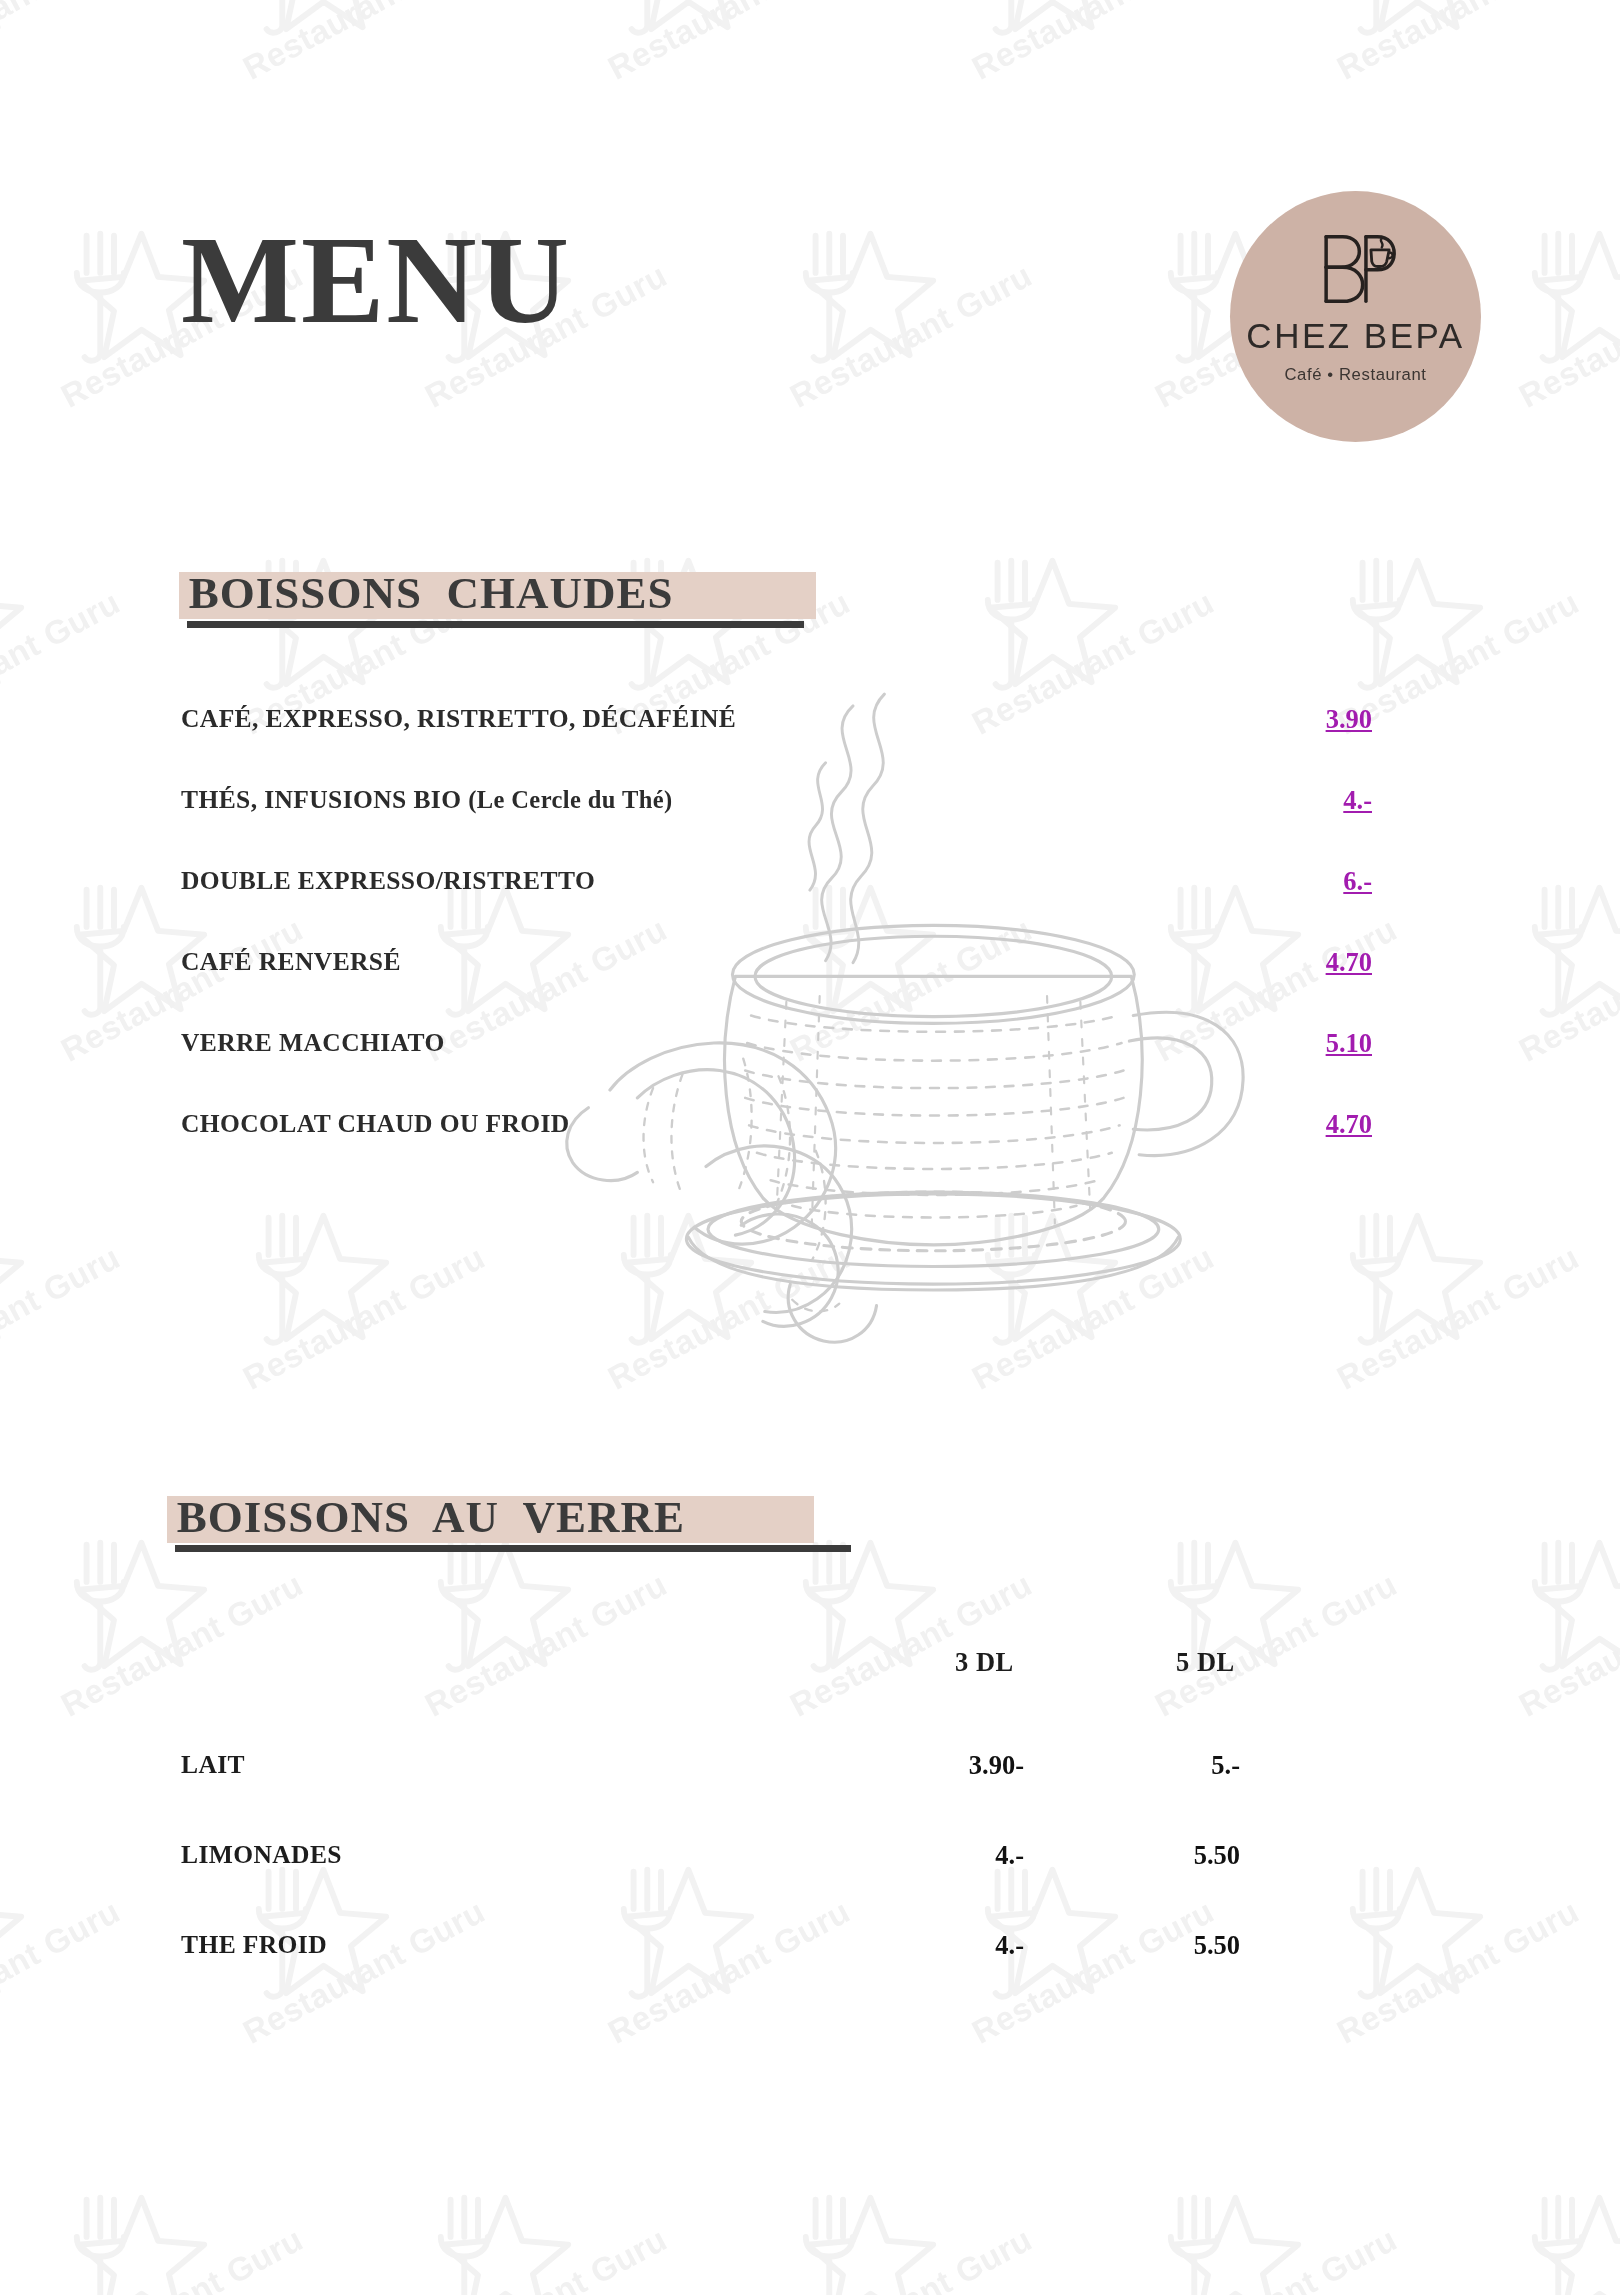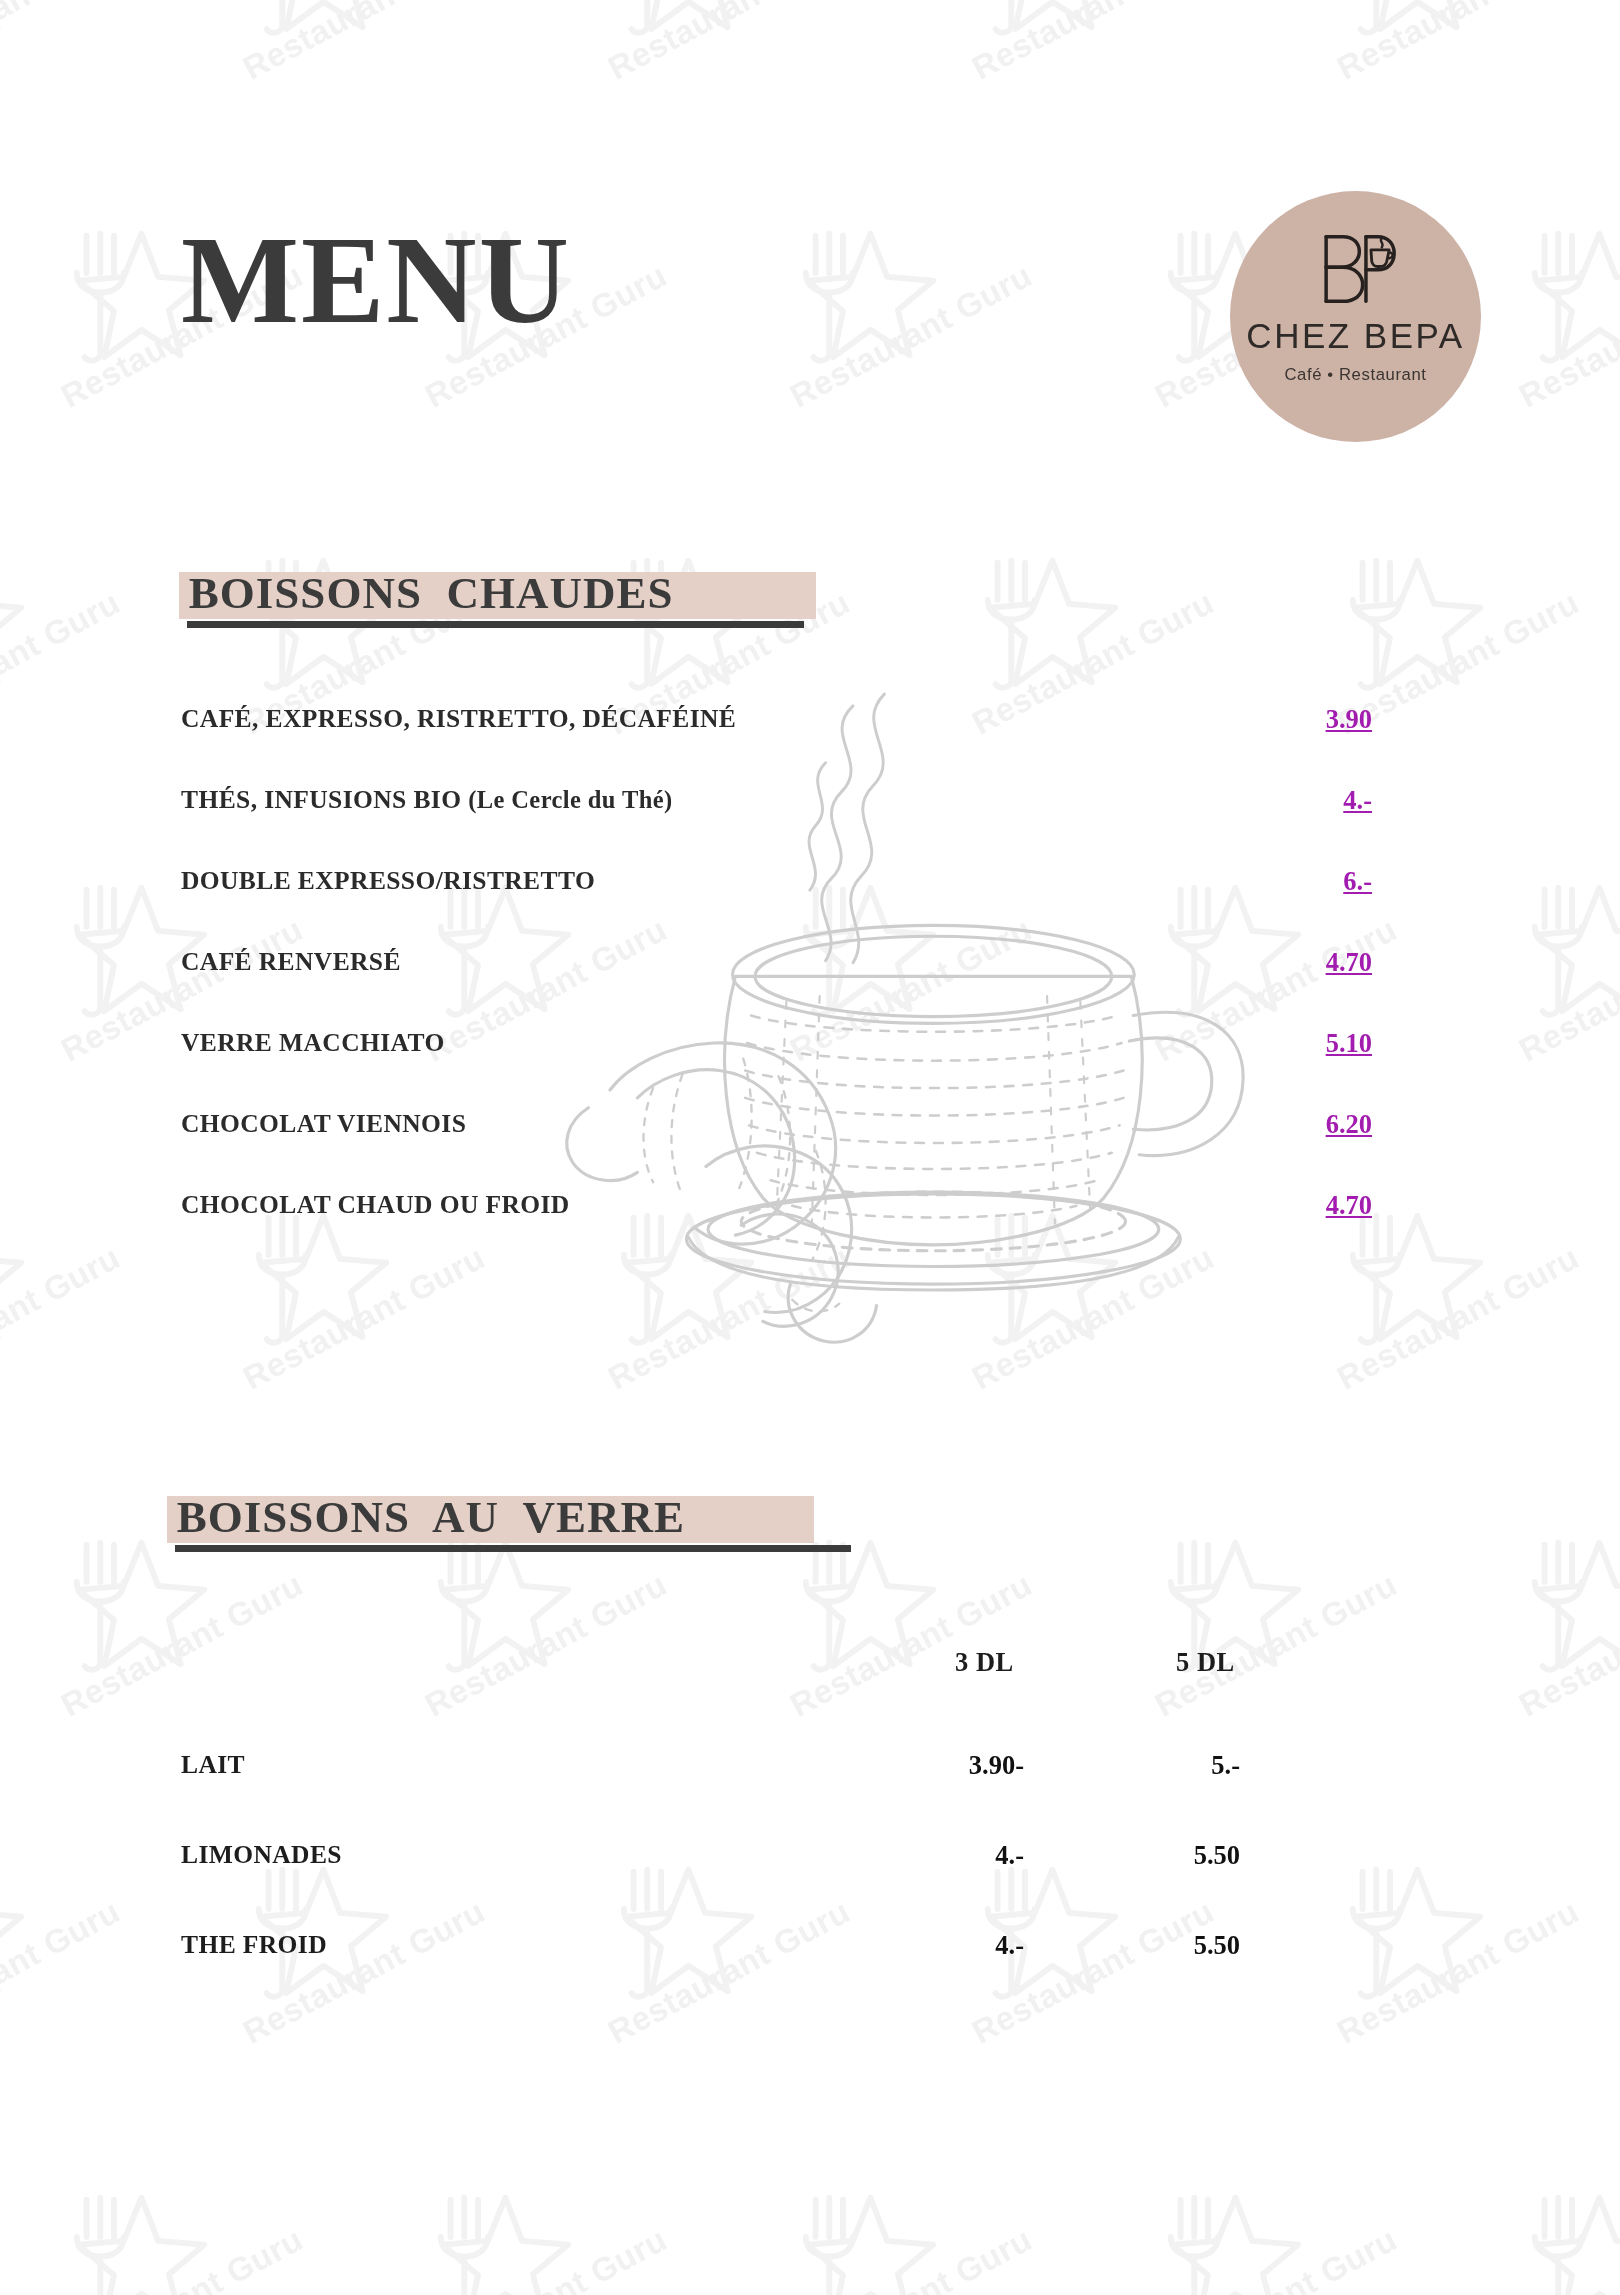--- a/index.html
+++ b/index.html
@@ -735,24 +735,20 @@
       </div>
       <div class="menu-row">
         <div class="item-name">CAFÉ RENVERSÉ</div>
         <div class="item-price">4.70</div>
       </div>
       <div class="menu-row">
         <div class="item-name">VERRE MACCHIATO</div>
         <div class="item-price">5.10</div>
       </div>
       <div class="menu-row">
-        <div class="item-name">CHOCOLAT VIENNOIS</div>
-        <div class="item-price">6.20</div>
-      </div>
-      <div class="menu-row">
         <div class="item-name">CHOCOLAT CHAUD OU FROID</div>
         <div class="item-price">4.70</div>
       </div>
     </div>
 
   <div class="section-heading" id="heading-boissons-verre">
     <div class="hl"></div>
     <div class="label">BOISSONS  AU  VERRE</div>
     <div class="rule"></div>
   </div>

